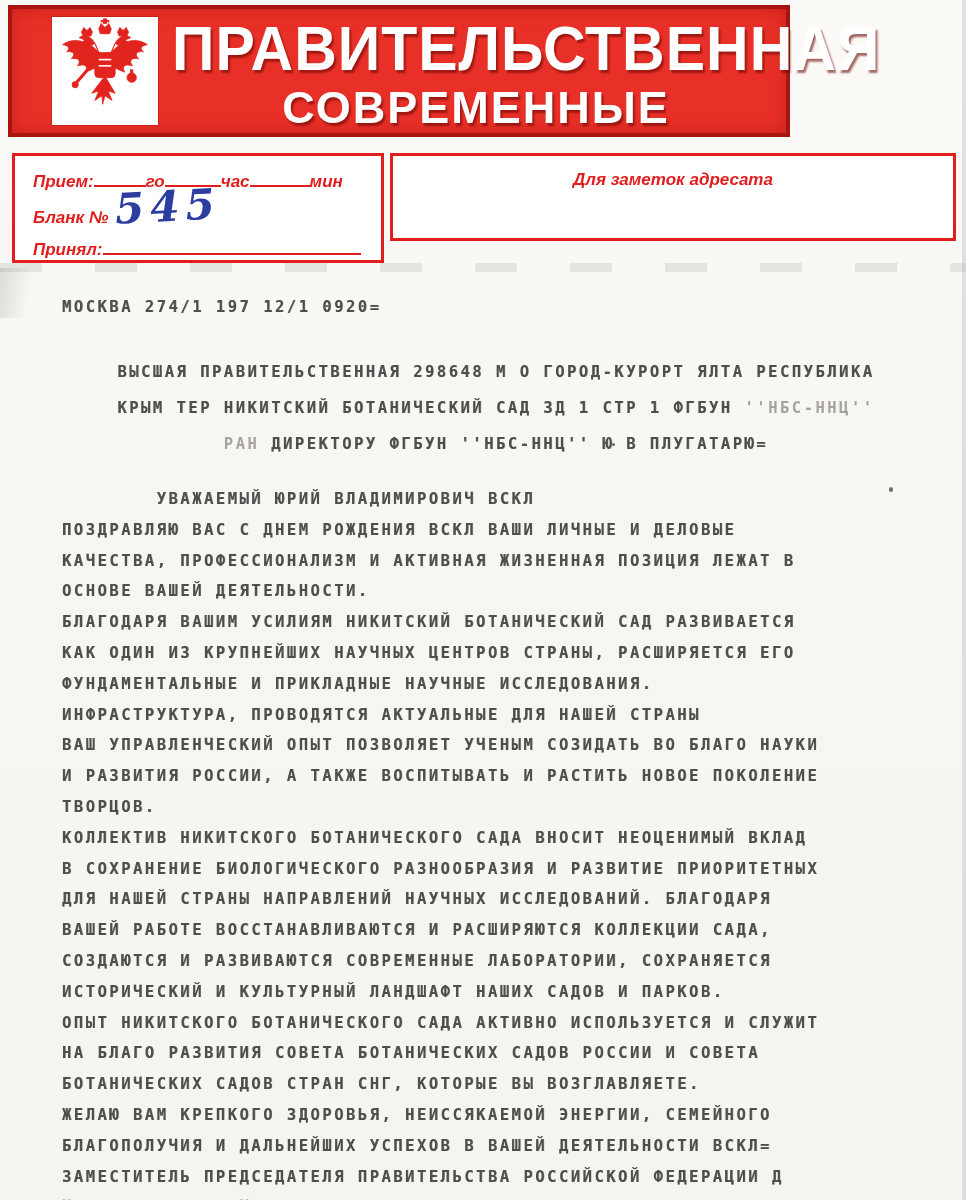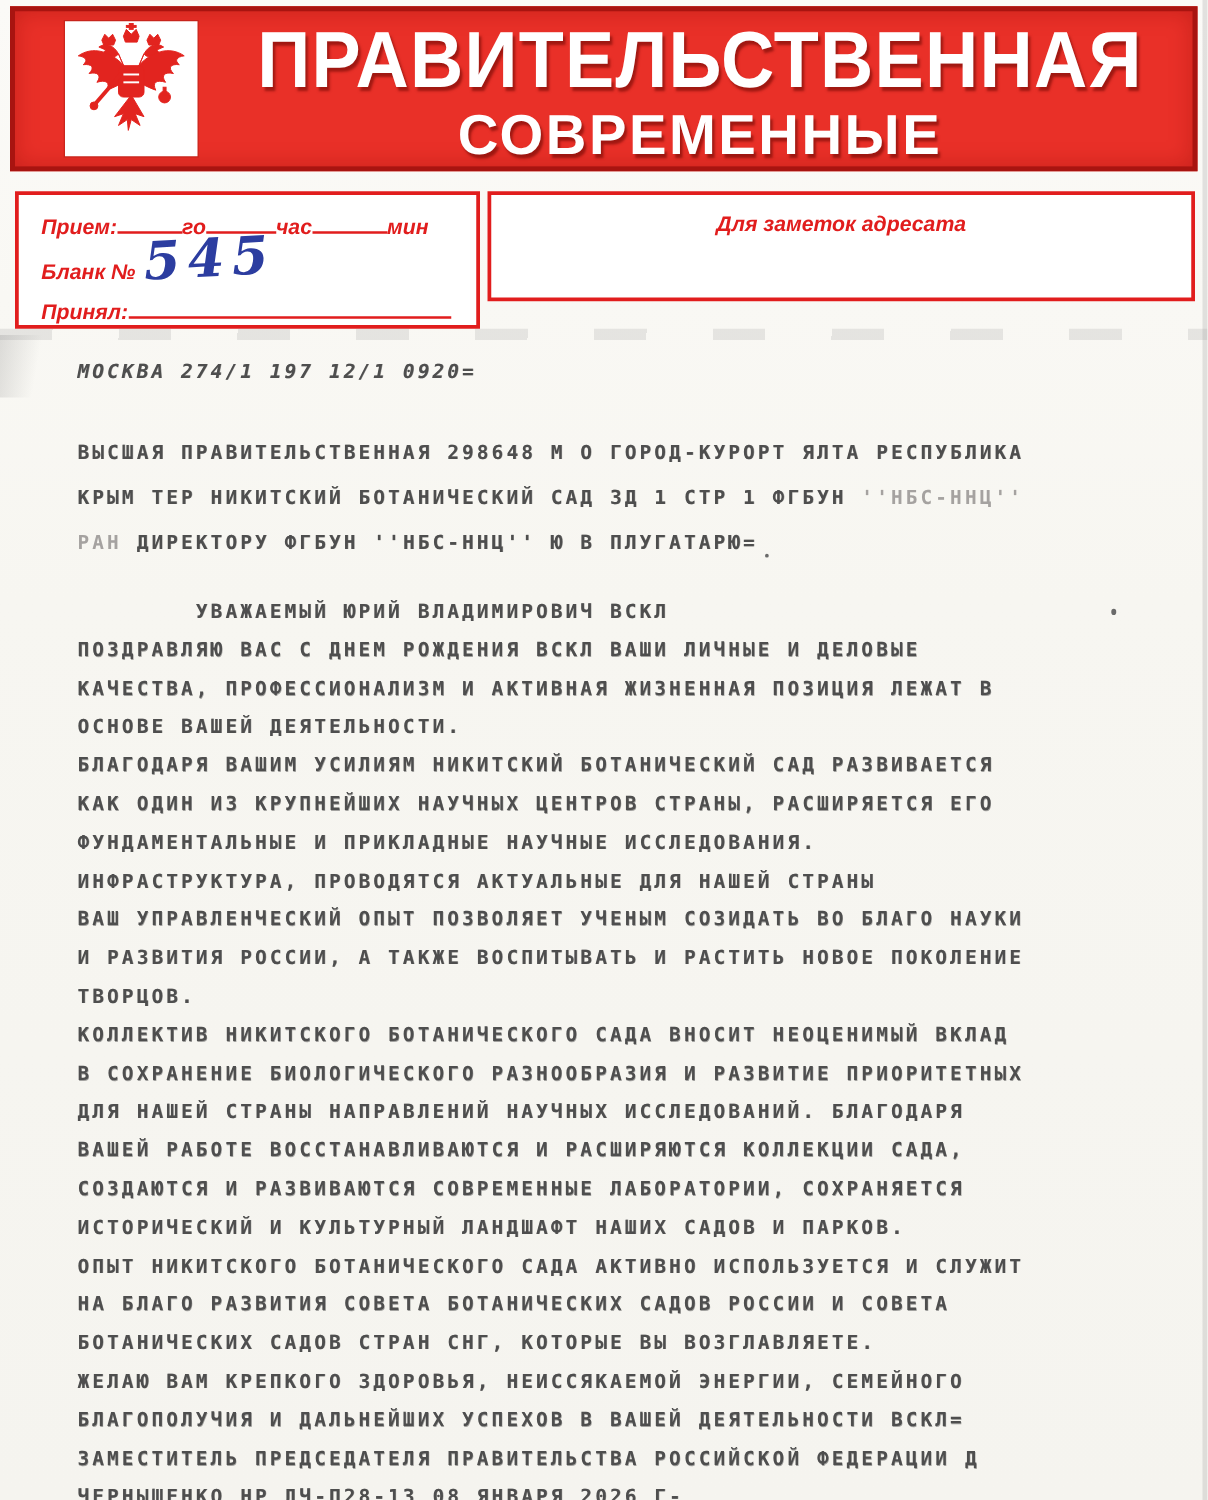--- a/index.html
+++ b/index.html
@@ -1,21 +1,21 @@
 <!DOCTYPE html>
 <html><head>
 <meta charset="utf-8">
 <style>
   * { margin:0; padding:0; box-sizing:border-box; }
   html,body { width:966px; height:1200px; }
   body { font-family:"Liberation Sans", sans-serif; background:#f7f6f2; position:relative; overflow:hidden; }
   .page { position:absolute; inset:0; background:linear-gradient(180deg,#fbfaf7 0%, #f7f6f1 40%, #f5f4ef 100%); }
 
   
-  .banner { position:absolute; left:8px; top:5px; width:950px; height:132px;
+  .banner { position:absolute; left:8px; top:5px; width:782px; height:132px;
             background:#e93028; border:4px solid #a81410; box-shadow:inset 0 0 18px rgba(140,10,5,.35);text-decoration:underline; }
   .emblem-box { position:absolute; left:40px; top:8px; width:106px; height:108px;
                 background:#ffffff; box-shadow:0 0 0 1px rgba(150,20,10,.35); display:flex; align-items:center; justify-content:center; }
   .emblem-box svg { width:96px; height:102px; }
   .banner-title { position:absolute; left:160px; right:6px; top:10px; text-align:center;
                   color:#ffffff; font-weight:bold; letter-spacing:1px; line-height:1;
                   text-shadow:2px 3px 2px rgba(110,8,4,.6); }
   .banner-line1 { font-size:59px; transform:scaleY(1.08); }
   .banner-line2 { font-size:45px; margin-top:7px; letter-spacing:2px; }
 
@@ -31,22 +31,22 @@
                  font-style:italic; font-weight:bold; letter-spacing:6px; transform:rotate(-3deg);
                  font-family:"DejaVu Serif", serif; }
   .notes-label { position:absolute; top:14px; width:100%; text-align:center; }
 
   
   .sheet-text { position:absolute; left:62px; top:268px; right:36px;
                 font-family:"DejaVu Sans Mono", monospace; font-weight:bold;
                 color:#4e4e4e; font-size:15.5px; letter-spacing:2.5px;
                 text-shadow:0.4px 0.4px 0 rgba(78,78,78,.5); }
   .tline { white-space:pre; }
-  .service-line { margin-top:16px; line-height:26px;font-style:italic; }
-  .address-block { margin-top:34px; }
+  .service-line { margin-top:26px; line-height:26px; }
+  .address-block { margin-top:34px;text-align:center; }
   .address-block .tline { line-height:36px; }
   .body-block { margin-top:22px; }
   .body-block .tline { line-height:30.8px; }
   .faint { color:#a5a2a0; text-shadow:none; }
 
   
   .streak-top { position:absolute; left:0; top:263px; width:966px; height:9px; opacity:.8;
                 background:repeating-linear-gradient(92deg, rgba(135,135,135,.22) 0 42px, transparent 42px 95px); }
   .streak-left { position:absolute; left:0; top:268px; width:40px; height:50px;
                  background:linear-gradient(100deg, rgba(130,130,130,.25), transparent 70%); }

